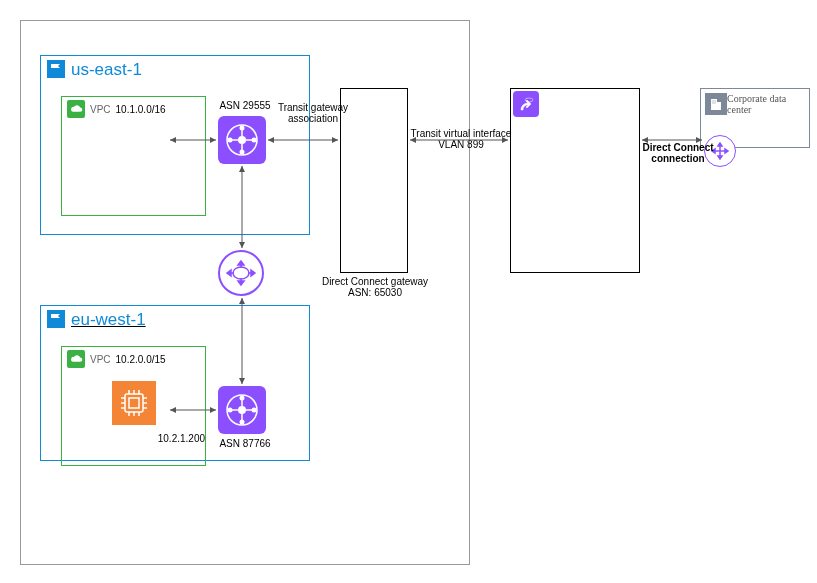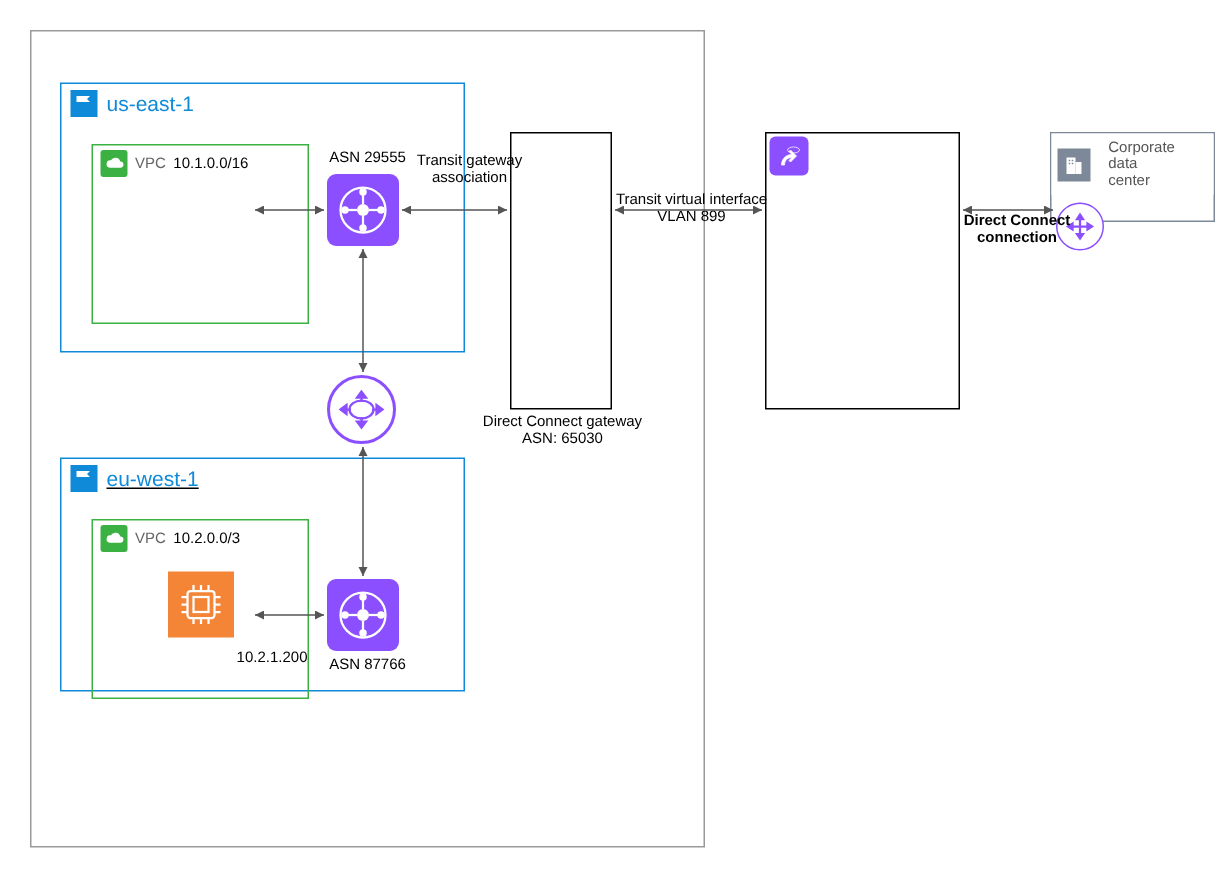--- a/index.html
+++ b/index.html
@@ -1,37 +1,37 @@
 <!DOCTYPE html>
 <html><head>
 <meta charset="utf-8">
 <style>
   * { box-sizing: border-box; margin: 0; padding: 0; }
   body { font-family: Arial, sans-serif; font-size: 11px; background: #fff; width: 817px; height: 583px; position: relative; }
   .diagram { position: relative; width: 817px; height: 583px; }
   .box { position: absolute; border: 1px solid #000; background: #fff; }
   .region-box { position: absolute; border: 1px solid #0e8ad8; }
   .vpc-box { position: absolute; border: 1px solid #3bb143; }
-  .region-header { display: flex; align-items: center; gap: 6px; padding: 4px 6px; color: #0e8ad8; font-size: 14px; }
+  .region-header { display: flex; gap: 6px; padding: 4px 6px; color: #0e8ad8; font-size: 17px; }
   .vpc-header { display: flex; align-items: center; gap: 5px; padding: 3px 5px; font-size: 10px; }
   .flag-icon { width: 18px; height: 18px; background: #0e8ad8; display: flex; align-items: center; justify-content: center; }
   .flag-icon svg { width: 12px; height: 12px; fill: #fff; }
   .cloud-icon { width: 18px; height: 18px; background: #3bb143; border-radius: 2px; display: flex; align-items: center; justify-content: center; }
   .cloud-icon svg { width: 14px; height: 10px; fill: #fff; }
   .ec2-icon { width: 44px; height: 44px; background: #f58536; display: flex; align-items: center; justify-content: center; margin: 0 auto; }
   .ec2-icon svg { width: 30px; height: 30px; stroke: #fff; fill: none; stroke-width: 1.5; }
   .tgw-icon { width: 48px; height: 48px; background: #8c4fff; border-radius: 6px; display: flex; align-items: center; justify-content: center; position: absolute; }
   .tgw-icon svg { width: 36px; height: 36px; stroke: #fff; fill: none; stroke-width: 1.5; }
   .tgw-circle { width: 46px; height: 46px; border: 2px solid #8c4fff; border-radius: 50%; background: #fff; display: flex; align-items: center; justify-content: center; position: absolute; }
   .tgw-circle svg { width: 36px; height: 36px; stroke: #8c4fff; fill: none; stroke-width: 1.5; }
   .dx-icon { width: 26px; height: 26px; background: #8c4fff; border-radius: 4px; display: flex; align-items: center; justify-content: center; position: absolute; }
   .dx-icon svg { width: 18px; height: 18px; stroke: #fff; fill: #fff; stroke-width: 0.5; }
   .cgw-circle { width: 32px; height: 32px; border: 1.5px solid #8c4fff; border-radius: 50%; background: #fff; display: flex; align-items: center; justify-content: center; position: absolute; }
   .cgw-circle svg { width: 20px; height: 20px; stroke: #8c4fff; fill: none; stroke-width: 1.5; }
-  .dc-header { display: flex; align-items: center; gap: 12px; padding: 4px; background: #fff; }
+  .dc-header { display: flex; align-items: center; gap: 0; padding: 4px; background: #fff; font-family: Liberation Serif, serif; }
   .dc-icon { width: 22px; height: 22px; background: #7d8998; display: flex; align-items: center; justify-content: center; }
   .dc-icon svg { width: 14px; height: 14px; fill: #fff; }
   .label { position: absolute; font-size: 10px; color: #000; text-align: center; }
   svg.connectors { position: absolute; top: 0; left: 0; width: 817px; height: 583px; pointer-events: none; }
   .arrow-line { stroke: #555; stroke-width: 1; fill: none; }
   .arrowhead { fill: #555; }
 </style>
 </head>
 <body>
 
@@ -88,21 +88,21 @@
       <span>eu-west-1</span>
     </div>
     <div class="vpc-box" style="left:20px; top:40px; width:145px; height:120px;">
       <div class="vpc-header">
         <span class="cloud-icon">
           <svg viewBox="0 0 20 14">
               <path d="M6 11h10a3 3 0 0 0 0-6 5 5 0 0 0-9-1 3.5 3.5 0 0 0-1 7z"></path>
             </svg>
         </span>
         <span style="color:#666;">VPC</span>
-        <span>10.2.0.0/3</span>
+        <span>10.2.0.0/15</span>
       </div>
       <div style="text-align:right; margin-top:10px;">
         <div class="ec2-icon">
           <svg viewBox="0 0 30 30">
               <rect x="6" y="6" width="18" height="18" rx="2"></rect>
               <rect x="10" y="10" width="10" height="10"></rect>
               <line x1="10" y1="2" x2="10" y2="6"></line>
               <line x1="15" y1="2" x2="15" y2="6"></line>
               <line x1="20" y1="2" x2="20" y2="6"></line>
               <line x1="10" y1="24" x2="10" y2="28"></line>

